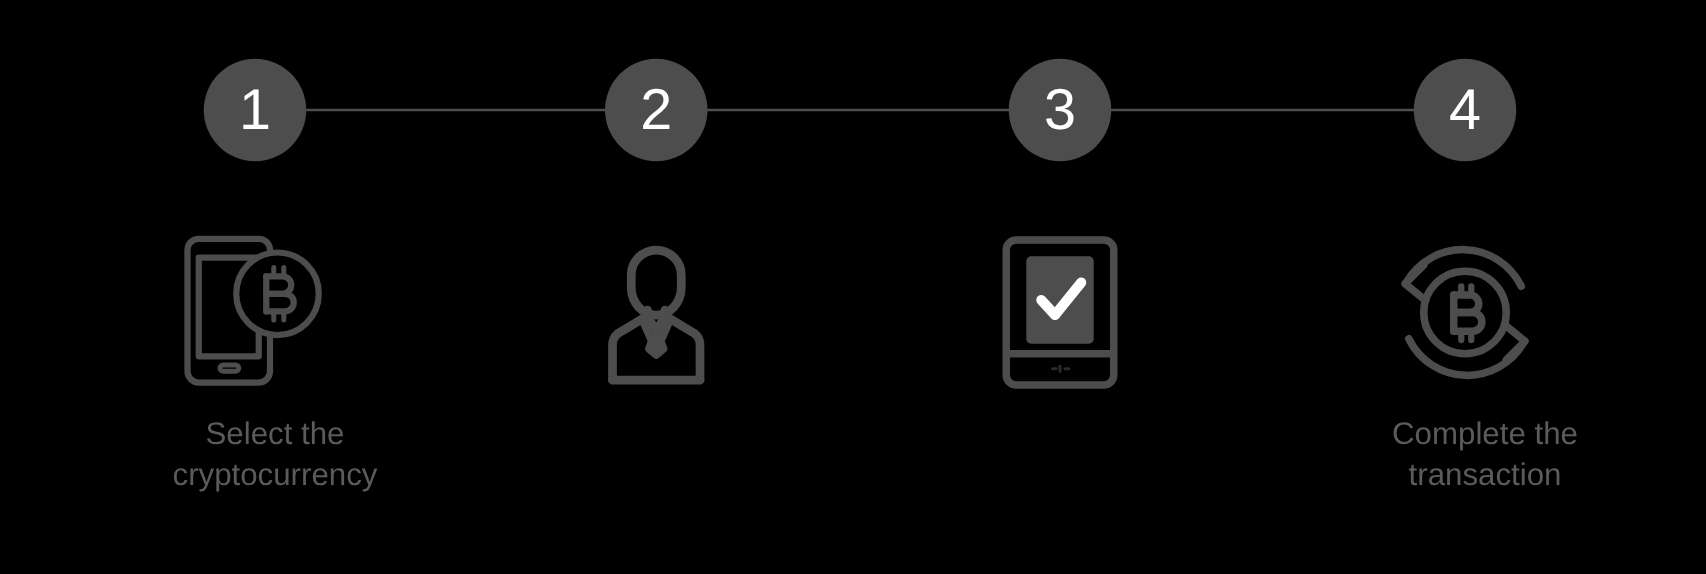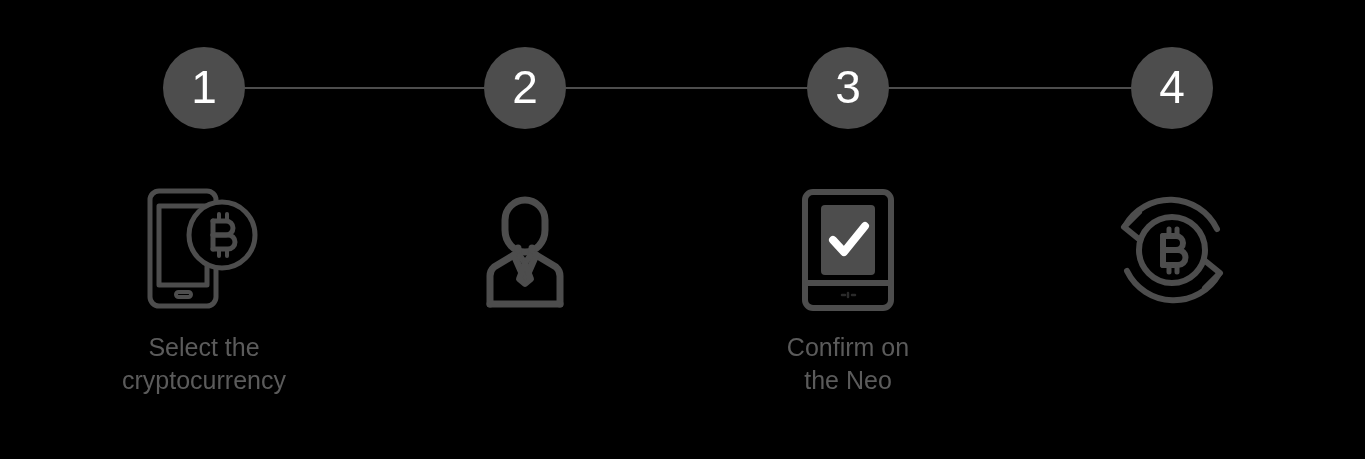--- a/index.html
+++ b/index.html
@@ -81,21 +81,21 @@
   }
   .icon-wrap svg {
     display: block;
     width: 130px;
     height: 130px;
   }
 
   
   .caption {
     position: absolute;
-    left: 0;
+    left: 16px;
     top: 331px;
     width: 322px;
     text-align: center;
     color: #5b5b5b;
     font-size: 25px;
     line-height: 33px;
     font-weight: 400;
     white-space: pre-line;
   }
 </style>
@@ -174,22 +174,20 @@
         <path d="M24 98 H106"></path>
 
         <rect x="38" y="20" width="54" height="70" rx="4" ry="4" fill="#4d4d4d" stroke="none"></rect>
 
         <path d="M50 55 L61 67 L82 41" stroke="#ffffff" stroke-width="8"></path>
 
         <path d="M59 110 h3 M65 108 v4 M69 110 h3" stroke-width="2.5" opacity="0.55"></path>
       </svg>
     </div>
 
-    <div class="caption">Confirm on
-the Neo</div>
   </div>
 
   <div class="col col-4">
     <div class="badge">
       <span class="badge-num">4</span>
     </div>
 
     <div class="icon-wrap">
       <svg viewBox="0 0 130 130" fill="none" xmlns="http://www.w3.org/2000/svg" stroke="#4d4d4d" stroke-width="6" stroke-linecap="round" stroke-linejoin="round">
 
@@ -204,15 +202,17 @@
         <path d="M56 51 V80" stroke-width="6"></path>
         <path d="M56 51 H69 a7 7 0 0 1 0 14 H56" stroke-width="6"></path>
         <path d="M56 65 H71 a7.5 7.5 0 0 1 0 15 H56" stroke-width="6"></path>
         <path d="M62 44 V51" stroke-width="5"></path>
         <path d="M70 44 V51" stroke-width="5"></path>
         <path d="M62 80 V87" stroke-width="5"></path>
         <path d="M70 80 V87" stroke-width="5"></path>
       </svg>
     </div>
 
+    <div class="caption">Complete the
+transaction</div>
   </div>
 
 </div>
 
 </body></html>

